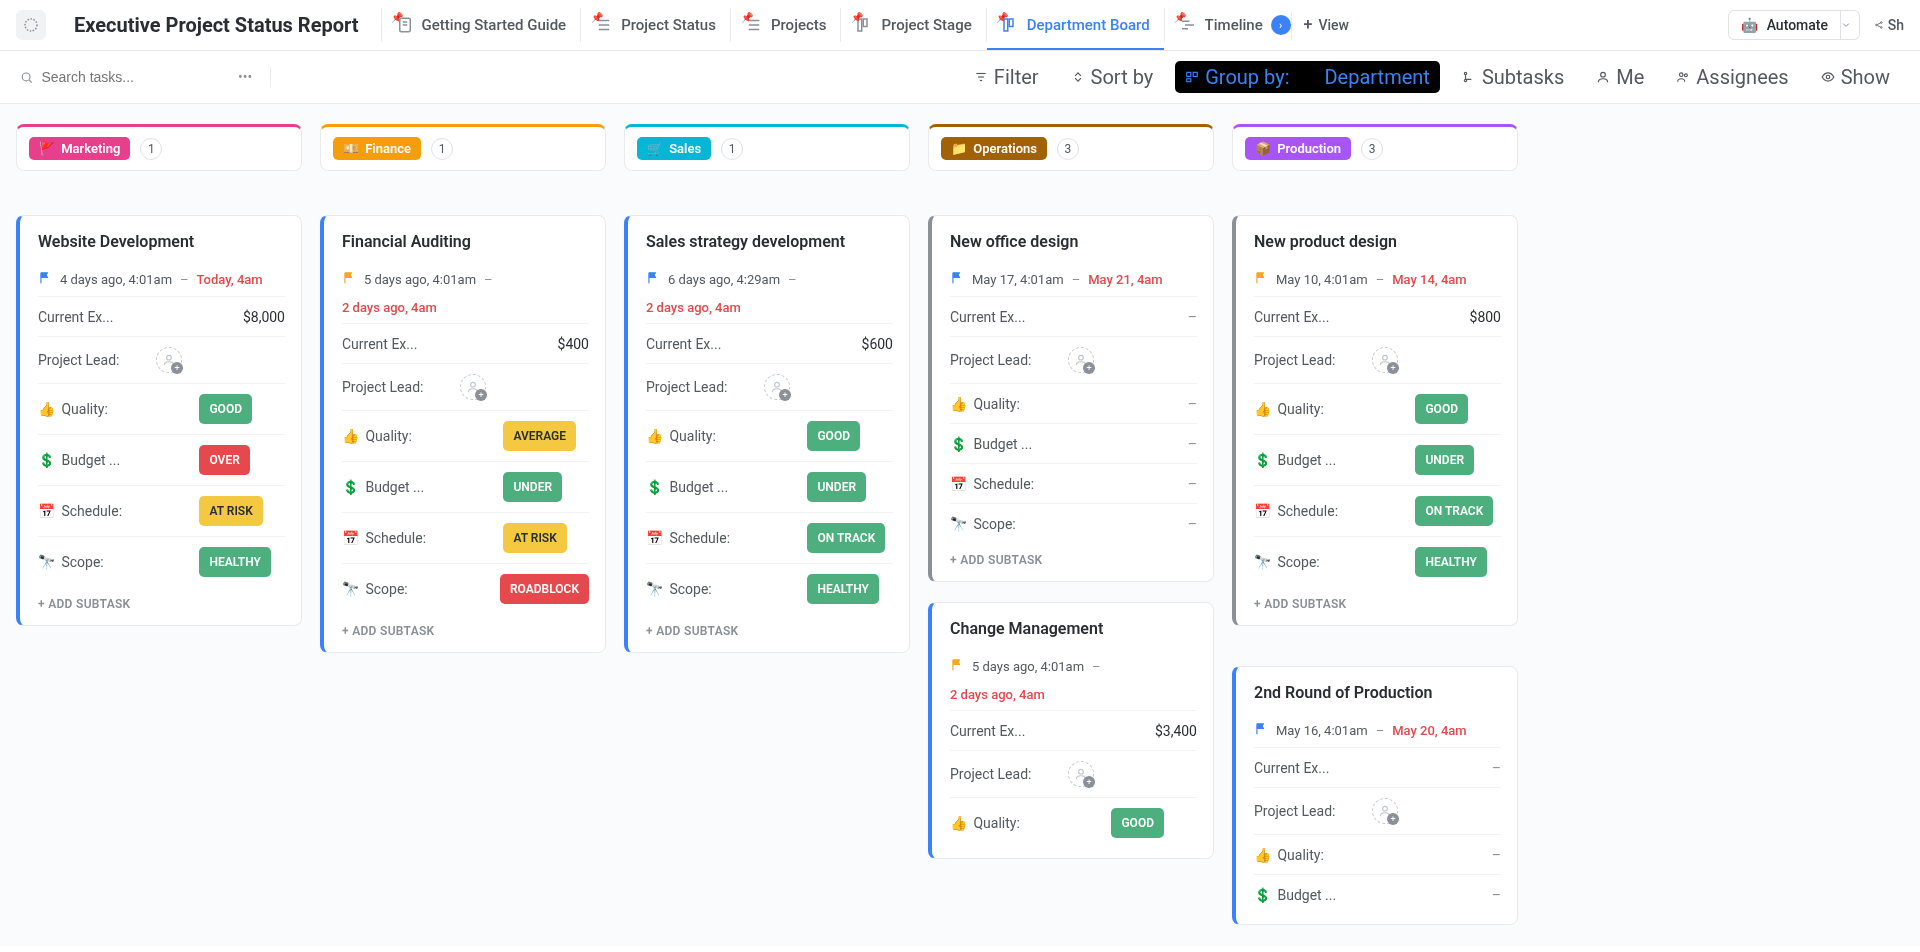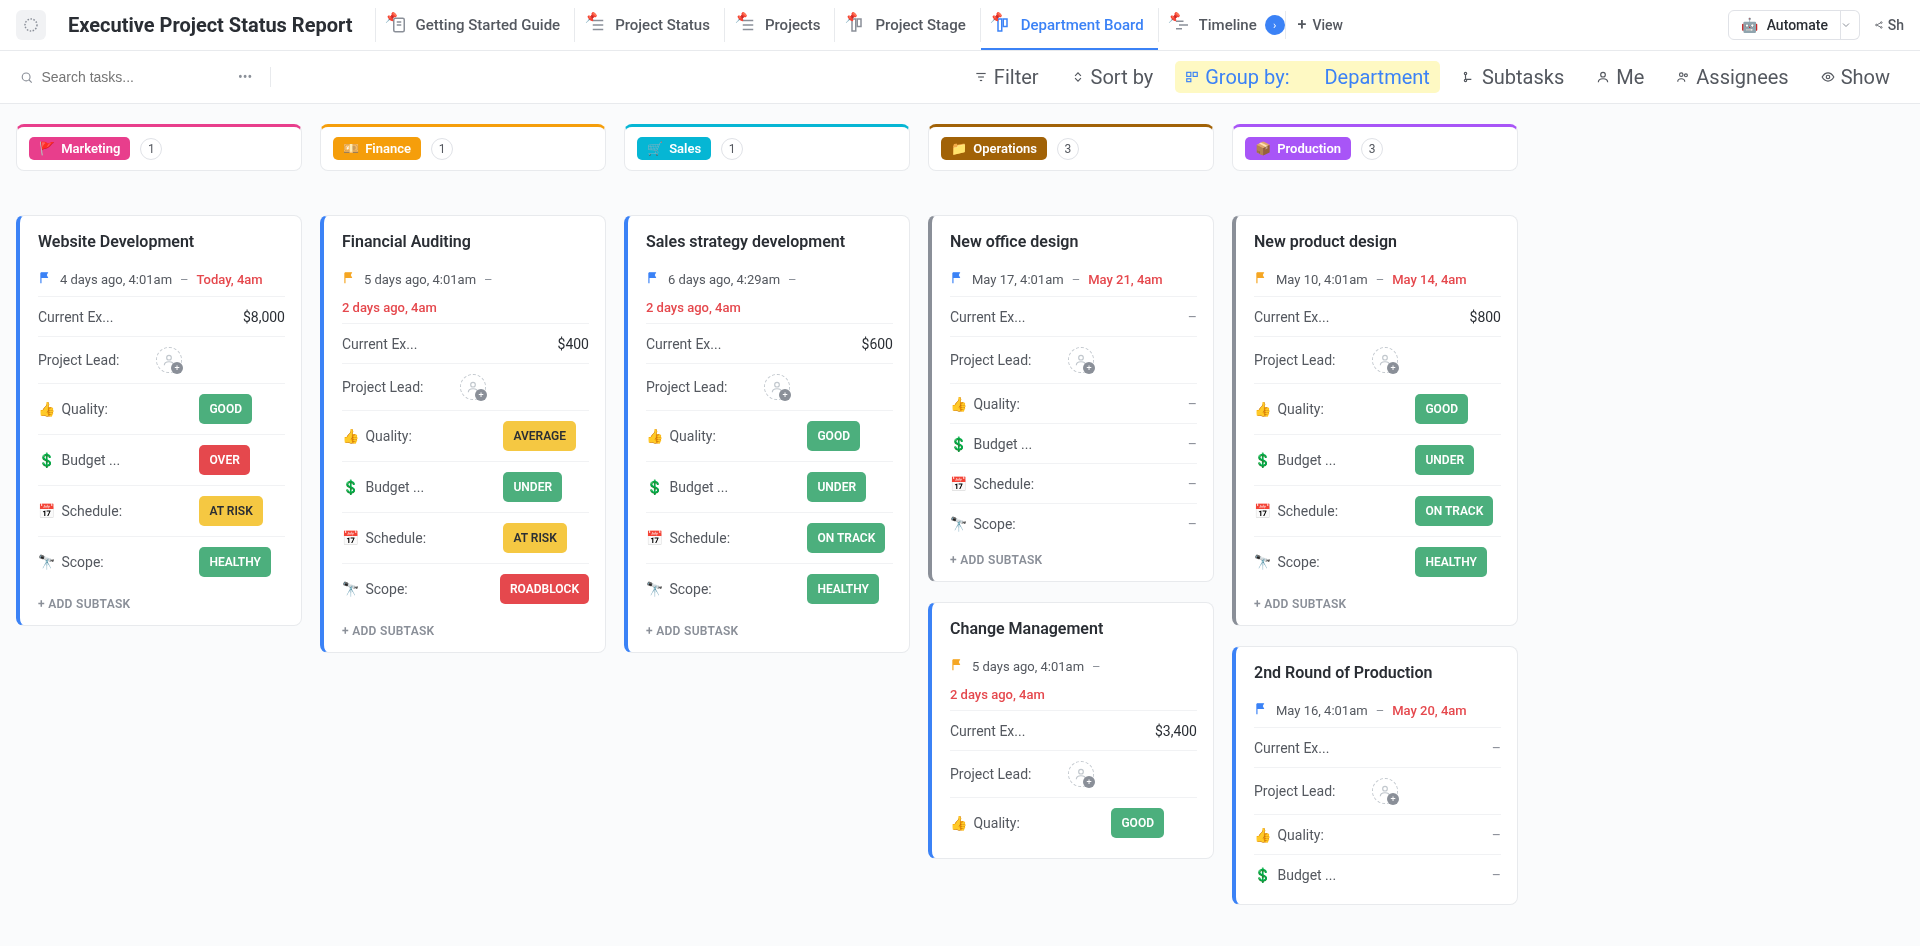--- a/index.html
+++ b/index.html
@@ -2,21 +2,21 @@
 <html><head>
 <meta charset="utf-8">
 <style>
   * { box-sizing: border-box; margin: 0; padding: 0; }
   body { font-family: -apple-system, BlinkMacSystemFont, "Segoe UI", Roboto, sans-serif; background: #fff; color: #2a2e34; font-size: 14px; overflow-x: auto; }
   
   
   .header { display: flex; align-items: center; padding: 8px 16px; border-bottom: 1px solid #e8eaed; gap: 4px; white-space: nowrap; overflow: hidden; }
   .app-icon { width: 30px; height: 30px; border-radius: 6px; background: #f1f2f4; display: flex; align-items: center; justify-content: center; color: #8a8f98; }
   .app-icon svg { width: 18px; height: 18px; }
-  .page-title { font-size: 20px; font-weight: 700; color: #2a2e34; margin: 0 18px 0 18px; }
+  .page-title { font-size: 20px; font-weight: 700; color: #2a2e34; margin: 0 18px 0 24px; }
   .tabs { display: flex; align-items: center; gap: 0; flex: 1; }
   .tab { display: flex; align-items: center; gap: 8px; padding: 8px 14px; color: #54585f; cursor: pointer; font-weight: 500; font-size: 15px; border-left: 1px solid #e8eaed; position: relative; }
   .tab.active { color: #3b82f6; }
   .tab.active::after { content: ""; position: absolute; left: 0; right: 0; bottom: -9px; height: 3px; background: #3b82f6; }
   .tab-icon { width: 18px; height: 18px; display: flex; align-items: center; justify-content: center; color: #8a8f98; position: relative; }
   .tab.active .tab-icon { color: #3b82f6; }
   .pin-dot { position: absolute; top: -4px; left: -4px; font-size: 10px; color: #54585f; }
   .nav-arrow { width: 20px; height: 20px; border-radius: 50%; background: #3b82f6; color: #fff; display: flex; align-items: center; justify-content: center; font-size: 11px; margin-left: 4px; }
   .view-btn { display: flex; align-items: center; gap: 6px; padding: 6px 12px; color: #54585f; cursor: pointer; font-weight: 500; border-left: 1px solid #e8eaed; }
   .plus { font-size: 16px; line-height: 1; }
@@ -26,21 +26,21 @@
   .share-txt { margin-left: 4px; font-weight: 500; }
 
   
   .toolbar { display: flex; align-items: center; padding: 10px 20px; border-bottom: 1px solid #e8eaed; gap: 12px; }
   .search-wrap { display: flex; align-items: center; gap: 8px; color: #8a8f98; flex: none; width: 200px; }
   .search-input { border: none; outline: none; font-size: 14px; color: #2a2e34; width: 100%; }
   .tool-dots { color: #8a8f98; cursor: pointer; padding: 0 6px; }
   .tool-divider { width: 1px; height: 20px; background: #e8eaed; }
   .tool-spacer { flex: 1; }
   .tool-btn { display: flex; align-items: center; gap: 6px; padding: 4px 10px; color: #54585f; cursor: pointer; font-size: 20px; border-radius: 5px; }
-  .tool-btn.highlighted { background: #fef9c3; color: #3b82f6; }
+  .tool-btn.highlighted { background: #000000; color: #3b82f6; }
   .tool-btn .ticon { width: 14px; height: 14px; display: flex; align-items: center; justify-content: center; }
   .tool-btn .label-extra { color: #3b82f6; margin-left: 29px; }
 
   
   .board-wrap { padding: 20px 16px; background: #fafbfc; overflow-x: auto; min-height: calc(100vh - 110px); }
   .board { display: flex; gap: 18px; align-items: flex-start; }
   .column { width: 286px; flex: none; }
   .col-head { background: #fff; border: 1px solid #e8eaed; border-radius: 8px; padding: 10px 12px; display: flex; align-items: center; gap: 10px; border-top: 3px solid; }
   .col-tag { display: inline-flex; align-items: center; gap: 6px; padding: 4px 10px; border-radius: 5px; color: #fff; font-weight: 600; font-size: 13px; }
   .col-count { display: inline-flex; align-items: center; justify-content: center; min-width: 22px; height: 22px; padding: 0 6px; border: 1px solid #e0e2e7; border-radius: 12px; font-size: 12px; color: #54585f; }
@@ -567,21 +567,21 @@
           <span class="fname">Schedule:</span>
           <span class="pill ontrack">ON TRACK</span>
         </div>
             <div class="field">
           <span class="emoji">🔭</span>
           <span class="fname">Scope:</span>
           <span class="pill healthy">HEALTHY</span>
         </div>
       <div class="add-subtask">+ ADD SUBTASK</div>
     </div>
-          <div class="card" style="border-left-color: rgb(59, 130, 246);">
+          <div class="card" style="border-left-color: rgb(59, 130, 246); margin-top: 20px;">
       <div class="card-title">2nd Round of Production</div>
       <div class="date-row">
         <span class="flag"><svg width="14" height="14" viewBox="0 0 24 24" fill="#3b82f6" stroke="#3b82f6" stroke-width="2">
                   <path d="M5 3v18M5 3h11l-2 4 2 4H5"></path>
                 </svg></span>
         <span>May 16, 4:01am</span>
         <span class="dash">–</span>
         <span class="date-end">May 20, 4am</span>
       </div>
 

